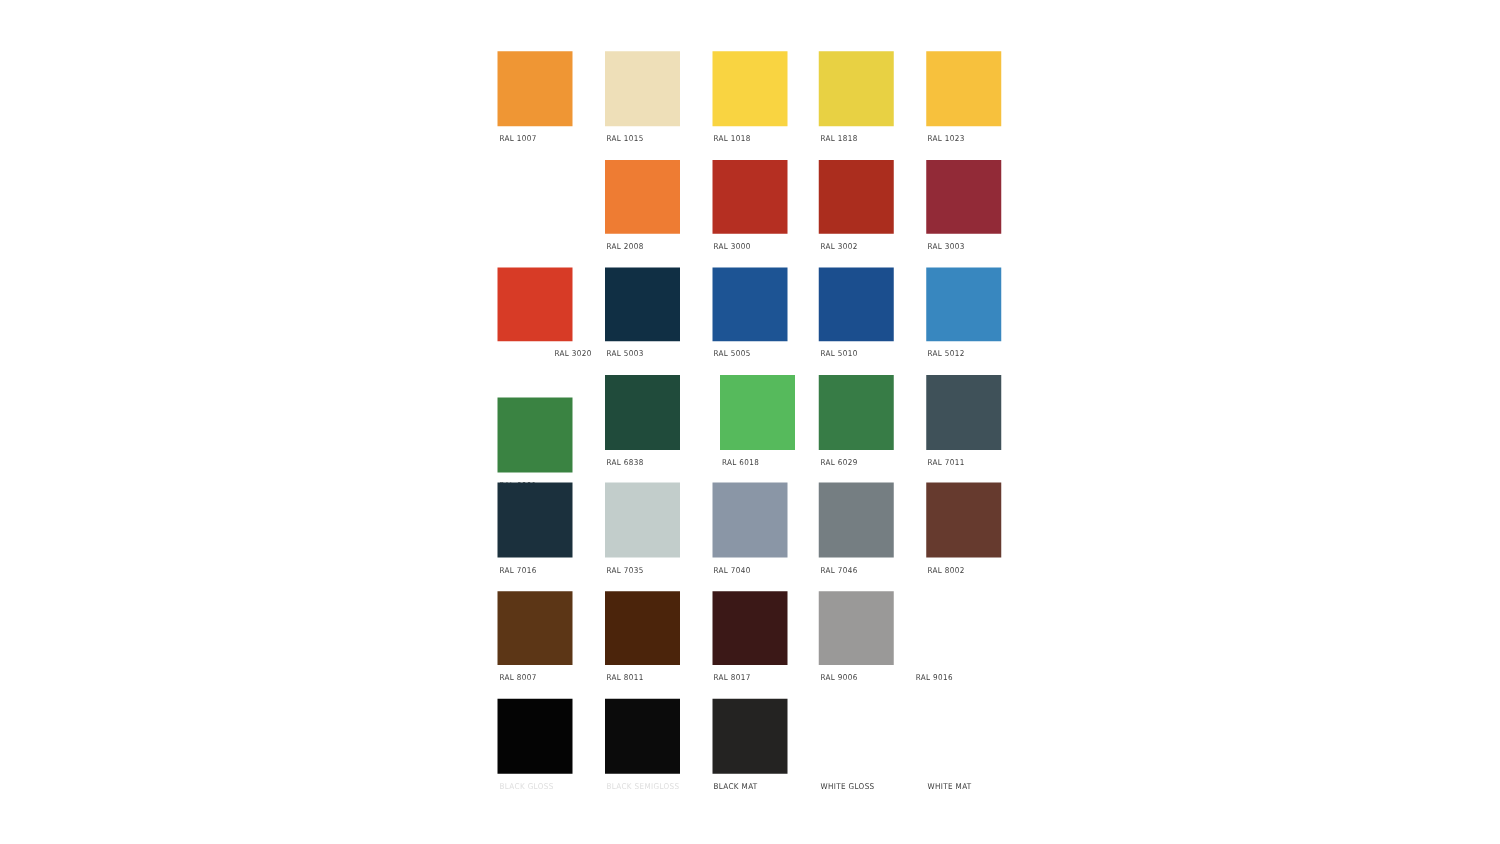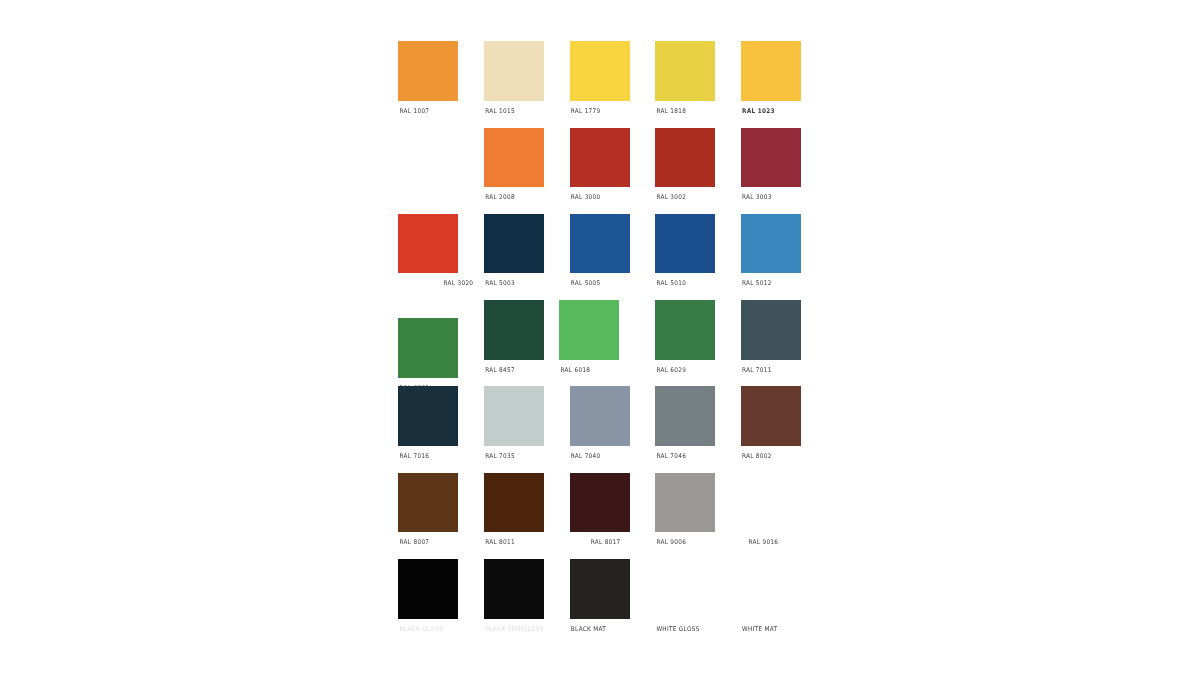--- a/index.html
+++ b/index.html
@@ -52,29 +52,29 @@
   <div class="swatch-cell" style="left:0px;top:0px">
     <div class="swatch-chip" style="background-color: rgb(239, 150, 52);"></div>
     <div class="swatch-label" style="color: rgb(61, 61, 61);">RAL 1007</div>
   </div>
   <div class="swatch-cell" style="left:85.6px;top:0px">
     <div class="swatch-chip" style="background-color: rgb(238, 223, 184);"></div>
     <div class="swatch-label" style="color: rgb(61, 61, 61);">RAL 1015</div>
   </div>
   <div class="swatch-cell" style="left:171.2px;top:0px">
     <div class="swatch-chip" style="background-color: rgb(249, 212, 65);"></div>
-    <div class="swatch-label" style="color: rgb(61, 61, 61);">RAL 1779</div>
+    <div class="swatch-label" style="color: rgb(61, 61, 61);">RAL 1018</div>
   </div>
   <div class="swatch-cell" style="left:256.8px;top:0px">
     <div class="swatch-chip" style="background-color: rgb(232, 209, 67);"></div>
     <div class="swatch-label" style="color: rgb(61, 61, 61);">RAL 1818</div>
   </div>
   <div class="swatch-cell" style="left:342.4px;top:0px">
     <div class="swatch-chip" style="background-color: rgb(247, 193, 61);"></div>
-    <div class="swatch-label" style="color: rgb(61, 61, 61); font-weight: bold;">RAL 1023</div>
+    <div class="swatch-label" style="color: rgb(61, 61, 61);">RAL 1023</div>
   </div>
   <div class="swatch-cell" style="left:85.6px;top:86.3px">
     <div class="swatch-chip" style="background-color: rgb(238, 124, 51);"></div>
     <div class="swatch-label" style="color: rgb(61, 61, 61);">RAL 2008</div>
   </div>
   <div class="swatch-cell" style="left:171.2px;top:86.3px">
     <div class="swatch-chip" style="background-color: rgb(181, 47, 34);"></div>
     <div class="swatch-label" style="color: rgb(61, 61, 61);">RAL 3000</div>
   </div>
   <div class="swatch-cell" style="left:256.8px;top:86.3px">
@@ -104,23 +104,23 @@
   <div class="swatch-cell" style="left:342.4px;top:172.6px">
     <div class="swatch-chip" style="background-color: rgb(56, 135, 191);"></div>
     <div class="swatch-label" style="color: rgb(61, 61, 61);">RAL 5012</div>
   </div>
   <div class="swatch-cell" style="left:0px;top:277px">
     <div class="swatch-chip" style="background-color: rgb(58, 131, 66);"></div>
     <div class="swatch-label" style="color: rgb(61, 61, 61);">RAL 6001</div>
   </div>
   <div class="swatch-cell" style="left:85.6px;top:258.9px">
     <div class="swatch-chip" style="background-color: rgb(32, 75, 59);"></div>
-    <div class="swatch-label" style="color: rgb(61, 61, 61);">RAL 8457</div>
+    <div class="swatch-label" style="color: rgb(61, 61, 61);">RAL 6838</div>
   </div>
-  <div class="swatch-cell" style="left:161px;top:258.9px">
+  <div class="swatch-cell" style="left:178px;top:258.9px">
     <div class="swatch-chip" style="background-color: rgb(86, 186, 92);"></div>
     <div class="swatch-label" style="color: rgb(61, 61, 61);">RAL 6018</div>
   </div>
   <div class="swatch-cell" style="left:256.8px;top:258.9px">
     <div class="swatch-chip" style="background-color: rgb(55, 124, 70);"></div>
     <div class="swatch-label" style="color: rgb(61, 61, 61);">RAL 6029</div>
   </div>
   <div class="swatch-cell" style="left:342.4px;top:258.9px">
     <div class="swatch-chip" style="background-color: rgb(63, 81, 89);"></div>
     <div class="swatch-label" style="color: rgb(61, 61, 61);">RAL 7011</div>
@@ -148,27 +148,27 @@
   <div class="swatch-cell" style="left:0px;top:431.5px">
     <div class="swatch-chip" style="background-color: rgb(92, 54, 22);"></div>
     <div class="swatch-label" style="color: rgb(61, 61, 61);">RAL 8007</div>
   </div>
   <div class="swatch-cell" style="left:85.6px;top:431.5px">
     <div class="swatch-chip" style="background-color: rgb(75, 36, 11);"></div>
     <div class="swatch-label" style="color: rgb(61, 61, 61);">RAL 8011</div>
   </div>
   <div class="swatch-cell" style="left:171.2px;top:431.5px">
     <div class="swatch-chip" style="background-color: rgb(59, 24, 23);"></div>
-    <div class="swatch-label" style="color: rgb(61, 61, 61); margin-left: 20px;">RAL 8017</div>
+    <div class="swatch-label" style="color: rgb(61, 61, 61);">RAL 8017</div>
   </div>
   <div class="swatch-cell" style="left:256.8px;top:431.5px">
     <div class="swatch-chip" style="background-color: rgb(154, 153, 152);"></div>
     <div class="swatch-label" style="color: rgb(61, 61, 61);">RAL 9006</div>
   </div>
-  <div class="swatch-cell" style="left:349px;top:431.5px">
+  <div class="swatch-cell" style="left:333px;top:431.5px">
     <div class="swatch-chip" style="background-color: rgb(255, 255, 255);"></div>
     <div class="swatch-label" style="color: rgb(61, 61, 61);">RAL 9016</div>
   </div>
   <div class="swatch-cell" style="left:0px;top:517.8px">
     <div class="swatch-chip" style="background-color: rgb(4, 4, 4);"></div>
     <div class="swatch-label" style="color: rgb(222, 222, 222);">BLACK GLOSS</div>
   </div>
   <div class="swatch-cell" style="left:85.6px;top:517.8px">
     <div class="swatch-chip" style="background-color: rgb(11, 11, 11);"></div>
     <div class="swatch-label" style="color: rgb(222, 222, 222);">BLACK SEMIGLOSS</div>

